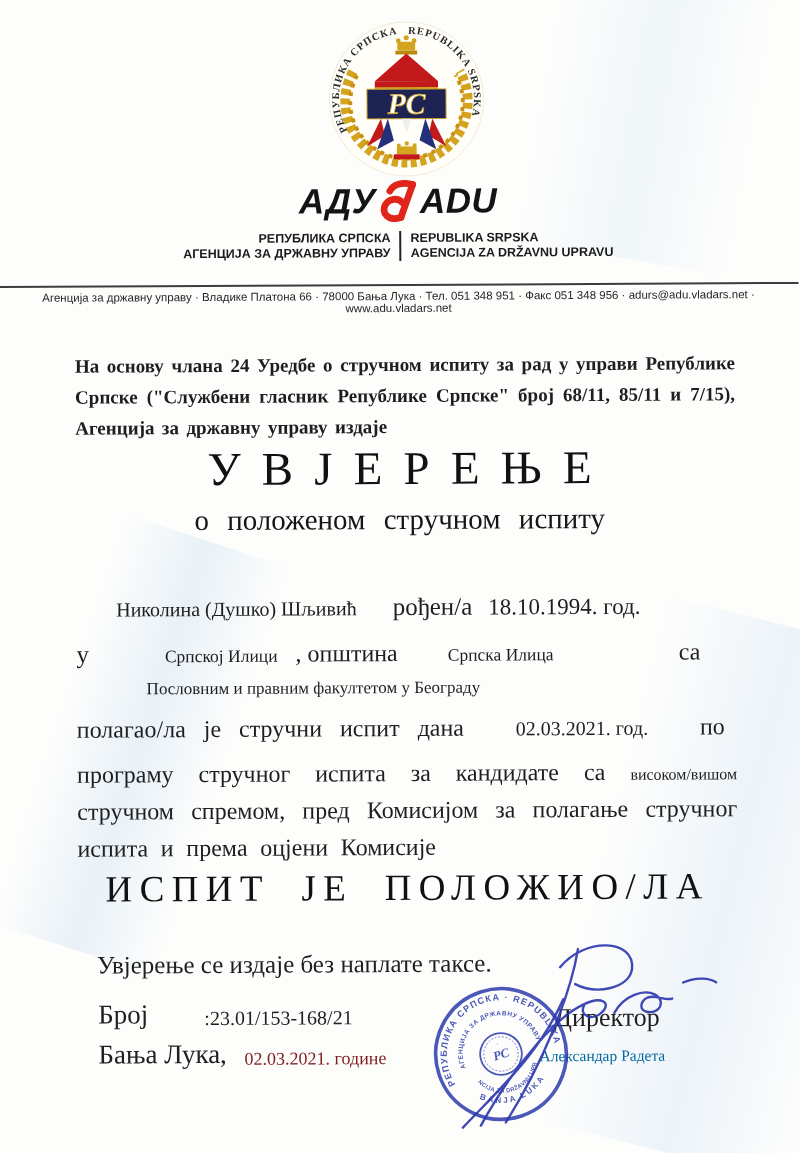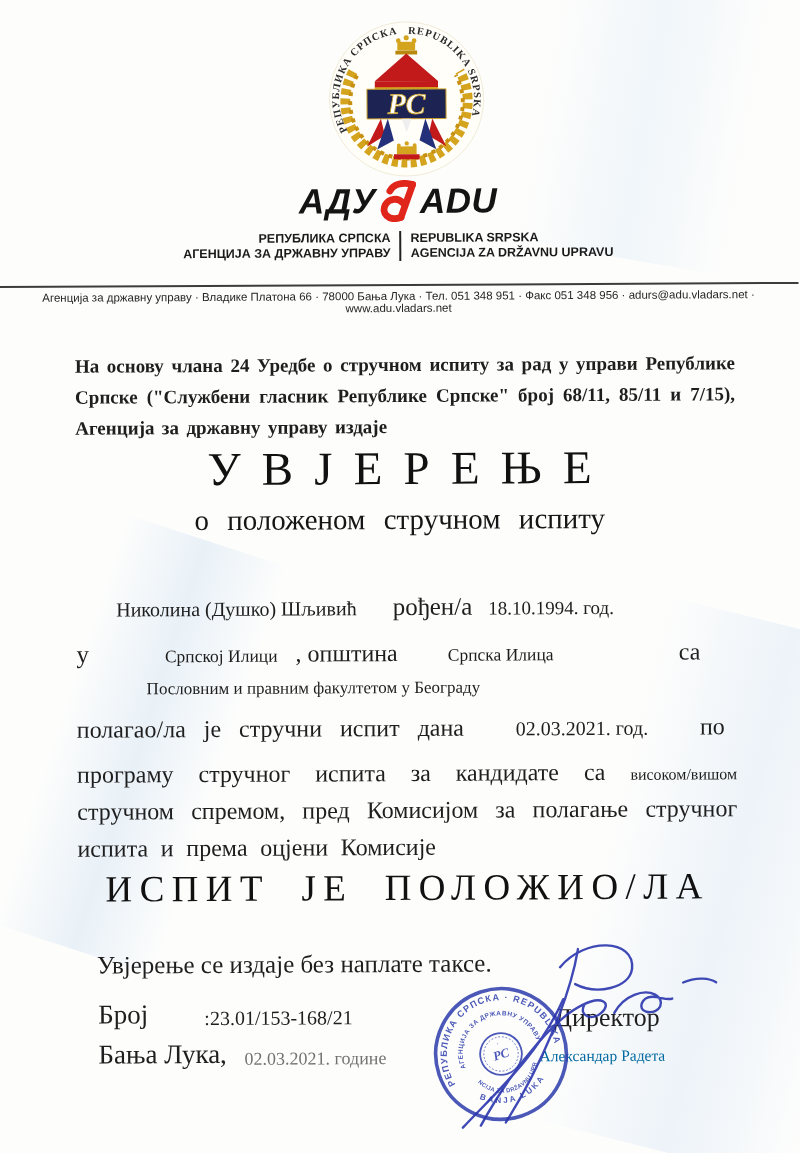--- a/index.html
+++ b/index.html
@@ -36,21 +36,21 @@
          line-height:1.62;text-align:justify;word-spacing:.14em;}
   .title{position:absolute;top:441px;left:0;right:0;text-align:center;font-size:47px;
          letter-spacing:.45em;padding-left:.45em;color:#111;}
   .subtitle{position:absolute;top:503px;left:0;right:0;text-align:center;font-size:29px;
             word-spacing:.38em;color:#151515;}
 
   .row{position:absolute;left:76px;width:660px;display:flex;align-items:baseline;}
   .r-name{top:593px;}
   .r-name .v-name{font-size:20px;margin-left:40px;}
   .r-name .l-born{font-size:25px;margin-left:36px;}
-  .r-name .v-bdate{font-size:19px;margin-left:16px;}
+  .r-name .v-bdate{font-size:23px;margin-left:16px;}
   .r-place{top:639px;}
   .r-place .l-in{font-size:25px;}
   .r-place .v-place{font-size:17.5px;margin-left:76px;}
   .r-place .l-mun{font-size:24px;margin-left:18px;}
   .r-place .v-mun{font-size:17.5px;margin-left:50px;}
   .r-place .l-with{font-size:24px;margin-left:auto;margin-right:36px;}
   .r-edu{top:678px;}
   .r-edu .l-comp{font-size:25px;}
   .r-edu .v-fac{font-size:17px;margin-left:70px;}
   .r-exam{top:715px;}
@@ -65,21 +65,21 @@
   .p3{word-spacing:.28em;}
 
   .result{position:absolute;top:866px;left:76px;width:660px;text-align:center;font-size:37px;
           letter-spacing:.2em;word-spacing:.4em;color:#111;}
   .fee{position:absolute;top:950px;left:95px;font-size:25px;}
 
   
   .broj-l{position:absolute;top:998px;left:96px;font-size:27px;}
   .broj-v{position:absolute;top:1006px;left:202px;font-size:20px;}
   .city-l{position:absolute;top:1038px;left:96px;font-size:27px;}
-  .city-d{position:absolute;top:1048px;left:242px;font-size:18px;color:#737373;}
+  .city-d{position:absolute;top:1048px;left:242px;font-size:18px;color:#7f1d1d;}
   .dir-l{position:absolute;top:1004px;left:552px;font-size:26px;}
   .dir-n{position:absolute;top:1048px;left:537px;font-size:15.5px;color:#0369a1;}
   .stamp{position:absolute;top:982px;left:426px;width:145px;height:145px;transform:rotate(-18deg);opacity:.85;}
   .sig{position:absolute;top:938px;left:398px;width:348px;height:198px;z-index:3;}
 </style>
 </head>
 <body>
 
 <div class="page">
   <div class="streak s1"></div>

